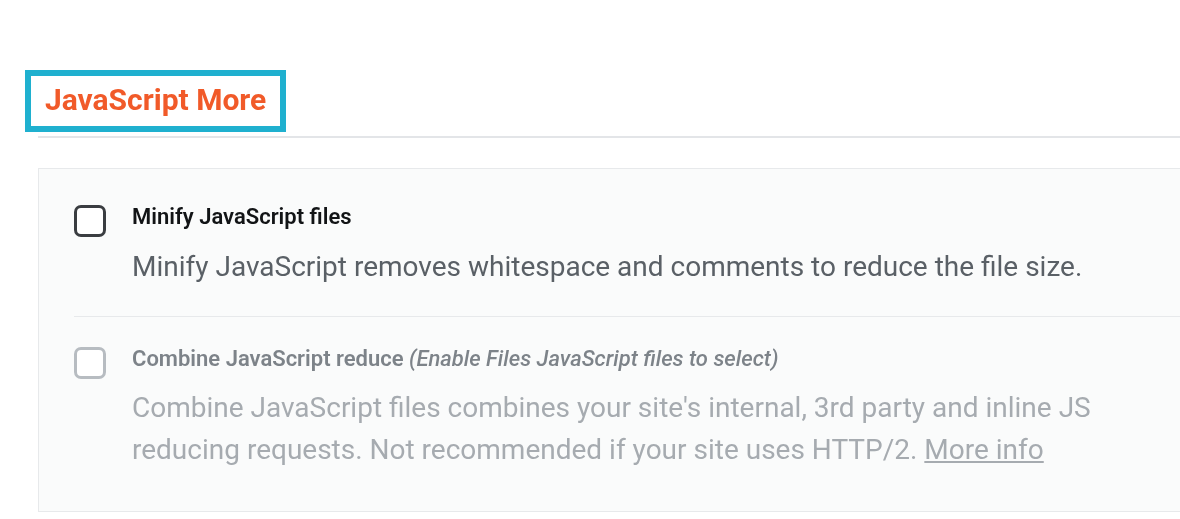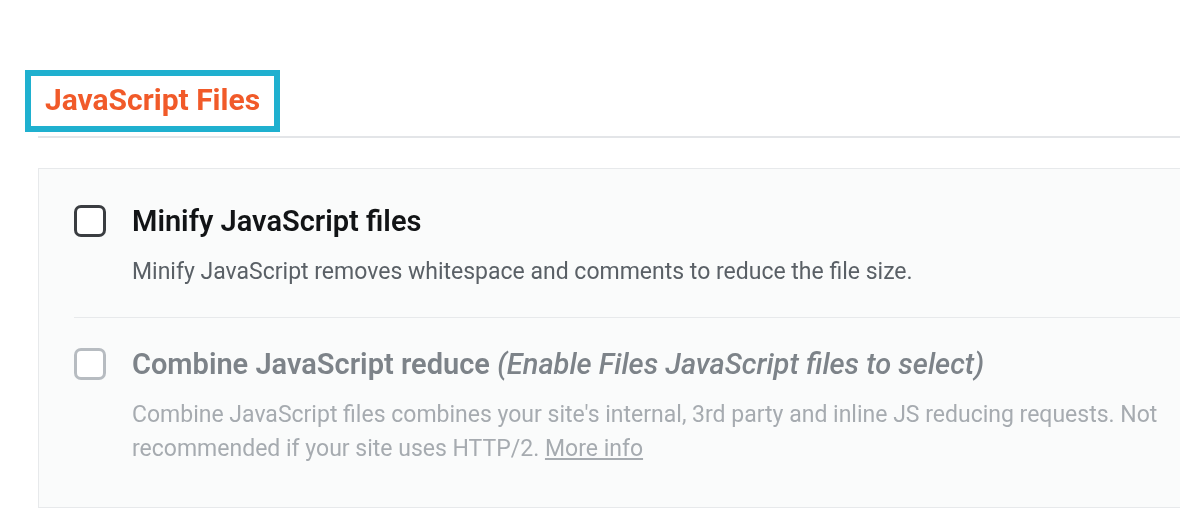--- a/index.html
+++ b/index.html
@@ -60,53 +60,53 @@
       cursor: pointer;
     }
     .checkbox.disabled {
       border-color: #b7bcc1;
       cursor: default;
     }
     .option-content {
       flex: 1;
     }
     .option-title {
-      font-size: 29px;
+      font-size: 22px;
       font-weight: 600;
       color: #121416;
       line-height: 1.3;
     }
     .option-title.disabled {
       color: #7d8389;
     }
     .option-hint {
       font-style: italic;
       font-weight: 500;
       color: #7d8389;
     }
     .option-desc {
       margin-top: 14px;
-      font-size: 23px;
+      font-size: 28px;
       color: #5a6066;
       line-height: 1.5;
     }
     .option-desc.disabled {
       color: #a6abb0;
     }
     .more-info {
       text-decoration: underline;
       color: #a6abb0;
       cursor: pointer;
     }
   </style>
 </head>
 <body>
 
 <div class="section-header-wrap">
-  <div class="section-heading">JavaScript Files</div>
+  <div class="section-heading">JavaScript More</div>
 </div>
 <hr class="divider-line">
 
 <div class="settings-panel">
 
   <div class="option-row">
     <div class="checkbox"></div>
     <div class="option-content">
       <div class="option-title">Minify JavaScript files</div>
       <div class="option-desc">Minify JavaScript removes whitespace and comments to reduce the file size.</div>

